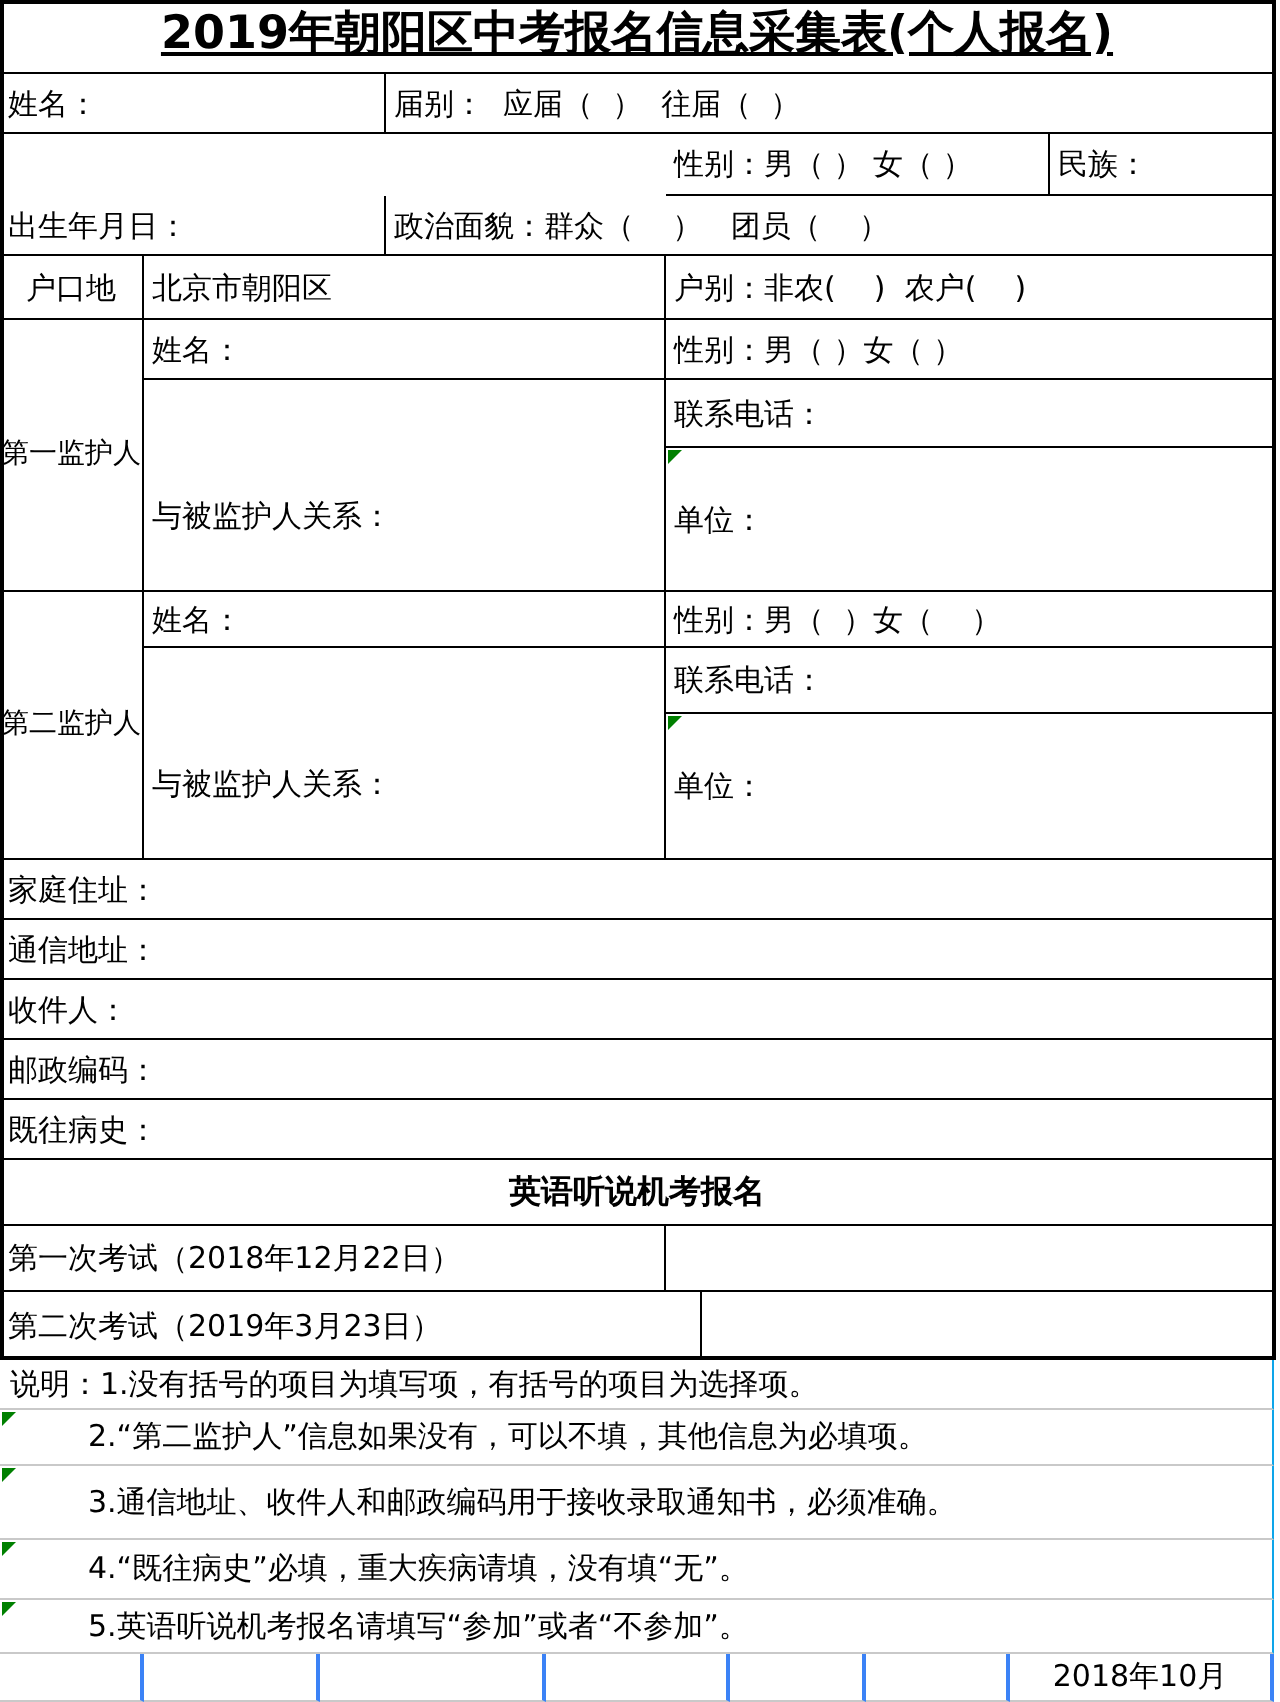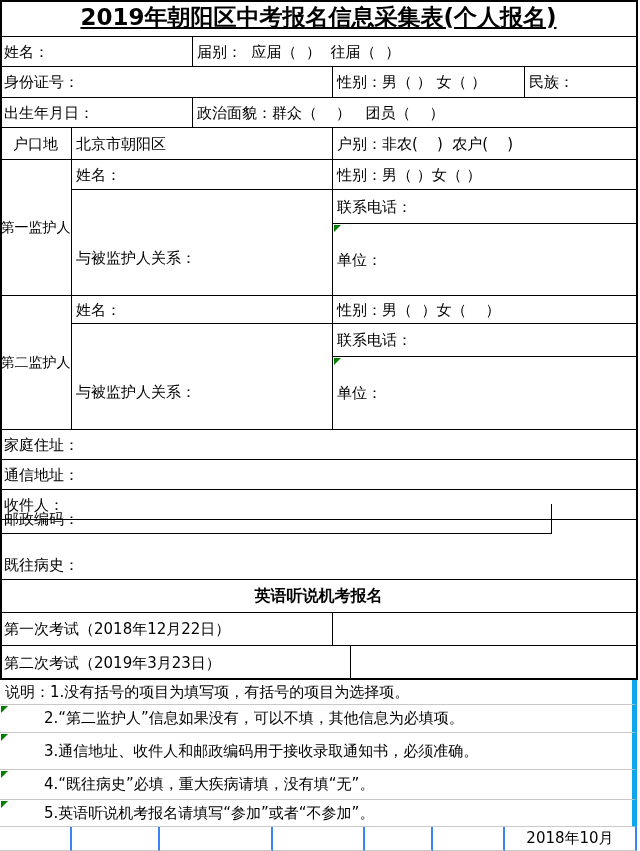--- a/index.html
+++ b/index.html
@@ -14,40 +14,39 @@
           display:flex; align-items:center; padding:0 4px;
           white-space:pre; overflow:hidden; line-height:1.2; }
   .center { justify-content:center; }
   .title { font-size:23px; font-weight:bold;text-decoration:underline; }
   .sect  { font-size:16px; font-weight:bold; }
   .vlabel { font-size:14px; padding:0 1px; }
   .multi { display:block; padding-top:3px; line-height:26px; }
   .multi div { white-space:pre; }
   
   .nrow { position:absolute; box-sizing:border-box; left:0; width:637px;
-          border-bottom:1px solid #c9c9c9; border-right:5px solid #0ea5e9;
+          border-bottom:1px solid #c9c9c9; border-right:1px solid #0ea5e9;
           display:flex; align-items:center; white-space:pre; overflow:hidden; }
   .fcell { position:absolute; box-sizing:border-box; top:827px; height:24px;
            border-right:2px solid #3b82f6; border-bottom:1px solid #c9c9c9;
            display:flex; align-items:center; justify-content:center; white-space:pre; }
   .tri { position:absolute; width:0; height:0; z-index:6;
          border-top:7px solid #008000; border-right:7px solid transparent; }
 </style>
 </head>
 <body>
 
 <div id="page">
   <div id="frame"></div>
 
   <div class="cell title center" style="left:0;top:0;width:638px;height:37px;">2019年朝阳区中考报名信息采集表(个人报名)</div>
 
   <div class="cell" style="left:0;top:37px;width:193px;height:30px;">姓名：</div>
   <div class="cell" style="left:193px;top:37px;width:445px;height:30px;">届别：  应届（  ）  往届（  ）</div>
 
-  <div class="cell" style="left:0;top:67px;width:333px;height:31px;">身份证号：</div>
   <div class="cell" style="left:333px;top:67px;width:192px;height:31px;">性别：男（ ） 女（ ）</div>
   <div class="cell" style="left:525px;top:67px;width:113px;height:31px;">民族：</div>
 
   <div class="cell" style="left:0;top:98px;width:193px;height:30px;">出生年月日：</div>
   <div class="cell" style="left:193px;top:98px;width:445px;height:30px;">政治面貌：群众（    ）   团员（    ）</div>
 
   <div class="cell center" style="left:0;top:128px;width:72px;height:32px;">户口地</div>
   <div class="cell" style="left:72px;top:128px;width:261px;height:32px;">北京市朝阳区</div>
   <div class="cell" style="left:333px;top:128px;width:305px;height:32px;">户别：非农(    )  农户(    )</div>
 
@@ -73,21 +72,21 @@
     
     
   </div>
   <div class="cell" style="left:333px;top:324px;width:305px;height:33px;">联系电话：</div>
   <div class="cell" style="left:333px;top:357px;width:305px;height:73px;">单位：</div>
   <div class="tri" style="left:334px;top:358px;"></div>
 
   <div class="cell" style="left:0;top:430px;width:638px;height:30px;">家庭住址：</div>
   <div class="cell" style="left:0;top:460px;width:638px;height:30px;">通信地址：</div>
   <div class="cell" style="left:0;top:490px;width:638px;height:30px;">收件人：</div>
-  <div class="cell" style="left:0;top:504px;width:552px;height:30px;">邮政编码：</div>
+  <div class="cell" style="left:0;top:520px;width:638px;height:30px;">邮政编码：</div>
   <div class="cell" style="left:0;top:550px;width:638px;height:30px;">既往病史：</div>
 
   <div class="cell sect center" style="left:0;top:580px;width:638px;height:33px;">英语听说机考报名</div>
   <div class="cell" style="left:0;top:613px;width:333px;height:33px;">第一次考试（2018年12月22日）</div>
   <div class="cell" style="left:333px;top:613px;width:305px;height:33px;"></div>
   <div class="cell" style="left:0;top:646px;width:351px;height:34px;">第二次考试（2019年3月23日）</div>
   <div class="cell" style="left:333px;top:646px;width:305px;height:34px;"></div>
 
   <div class="nrow" style="top:680px;height:25px;">
     <span style="padding-left:5px;">说明：</span>

